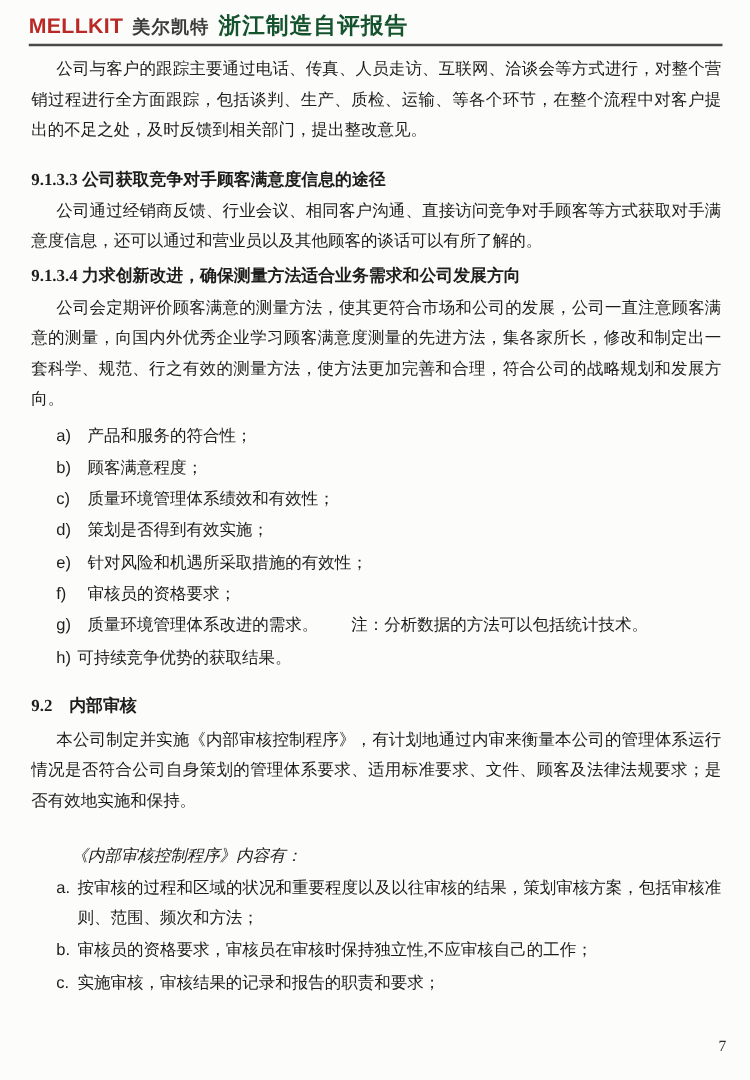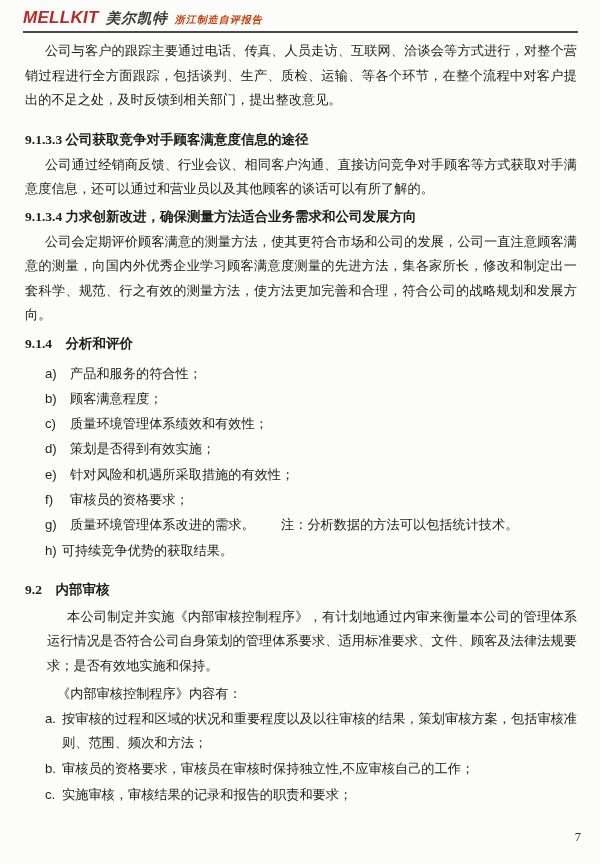--- a/index.html
+++ b/index.html
@@ -14,38 +14,37 @@
     box-sizing: border-box;
   }
   
   .header {
     display: flex;
     align-items: baseline;
     gap: 7px;
     margin: 0 22px 0 23px;
     padding: 8px 2px 3px 0;
     border-bottom: 2px solid #4a4a4a;
-    font-style: italic;
   }
   .brand-en {
     color: #b92a27;
     font-family: "Liberation Sans", sans-serif;
     font-weight: 700;
     font-size: 17px;
     letter-spacing: 0.3px;
   }
   .brand-cn {
     color: #3b3b3b;
     font-size: 14.5px;
     font-weight: 600;
     letter-spacing: 1px;
   }
   .header-title {
-    color: #c2410c;
-    font-size: 10px;
+    color: #14532d;
+    font-size: 18px;
     font-weight: 600;
     letter-spacing: 1px;
   }
   
   .content {
     margin: 0 23px 0 25px;
     font-size: 13.2px;
     line-height: 24.5px;
     text-align: justify;
   }
@@ -56,22 +55,22 @@
     line-height: 26px;
     text-align: left;
     margin: 0;
   }
   #p1 { margin-top: 6px; }
   #h9133 { margin-top: 14px; }
   #h9134 { margin-top: 2px; }
   #h914  { margin-top: 3px; }
   #list1 { margin-top: 4px; }
   #h92   { margin-top: 14px; }
-  #p5    { margin-top: 2px; margin-left: 22px; }
-  #p6    { margin-top: 4px; text-indent: 32px; }
+  #p5    { margin-top: 2px; }
+  #p6    { margin-top: 20px; text-indent: 32px; font-style: italic; }
 
   .olist { margin: 0; }
   .olist-item {
     display: flex;
     line-height: 25.3px;
     padding-left: 20px;
     text-align: left;
   }
   .olist-item .marker {
     flex: 0 0 25px;
@@ -117,21 +116,20 @@
     <p class="para" id="p1">公司与客户的跟踪主要通过电话、传真、人员走访、互联网、洽谈会等方式进行，对整个营销过程进行全方面跟踪，包括谈判、生产、质检、运输、等各个环节，在整个流程中对客户提出的不足之处，及时反馈到相关部门，提出整改意见。</p>
 
     <h3 class="heading" id="h9133">9.1.3.3 公司获取竞争对手顾客满意度信息的途径</h3>
 
     <p class="para">公司通过经销商反馈、行业会议、相同客户沟通、直接访问竞争对手顾客等方式获取对手满意度信息，还可以通过和营业员以及其他顾客的谈话可以有所了解的。</p>
 
     <h3 class="heading" id="h9134">9.1.3.4 力求创新改进，确保测量方法适合业务需求和公司发展方向</h3>
 
     <p class="para">公司会定期评价顾客满意的测量方法，使其更符合市场和公司的发展，公司一直注意顾客满意的测量，向国内外优秀企业学习顾客满意度测量的先进方法，集各家所长，修改和制定出一套科学、规范、行之有效的测量方法，使方法更加完善和合理，符合公司的战略规划和发展方向。</p>
 
-    <h3 class="heading" id="h914">9.1.4　分析和评价</h3>
 
 
     <div class="olist" id="list1">
 
         <div class="olist-item">
           <span class="marker">a)</span>
           <span class="item-text">产品和服务的符合性；</span>
         </div>
 
         <div class="olist-item">

